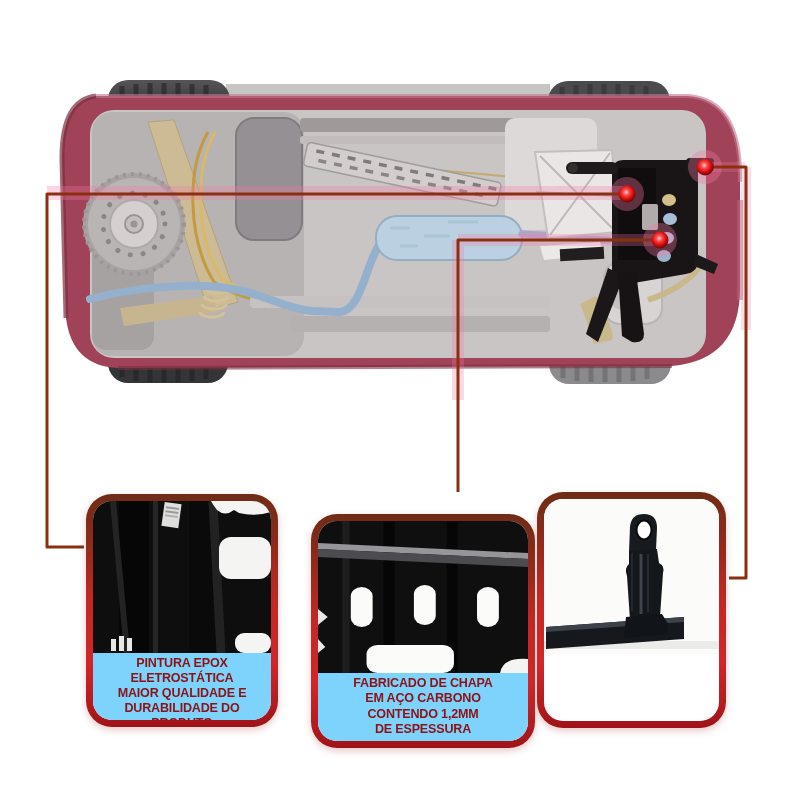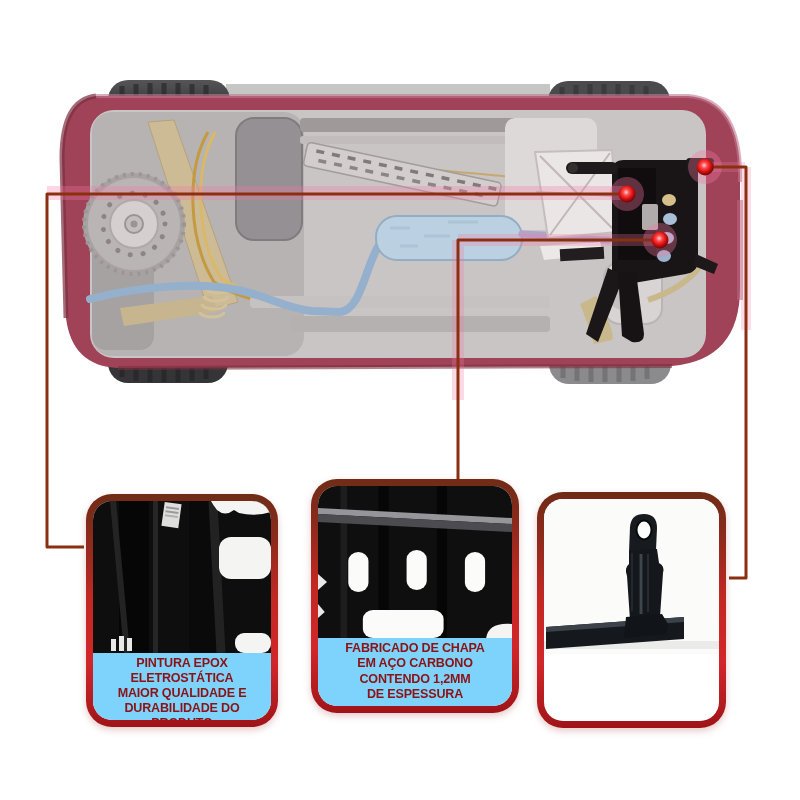--- a/index.html
+++ b/index.html
@@ -210,21 +210,21 @@
         <div class="cap-lines">
           <span>PINTURA EPOX</span>
           <span>ELETROSTÁTICA</span>
           <span>MAIOR QUALIDADE E</span>
           <span>DURABILIDADE DO PRODUTO</span>
         </div>
       </div>
     </div>
   </div>
 
-  <div class="feature-box" style="left:311px;top:479px;width:208px;height:234px">
+  <div class="feature-box" style="left:311px;top:514px;width:224px;height:234px">
     <div class="fb-inner">
       <svg class="fb-photo" style="height:152px" viewBox="0 0 173 152" preserveAspectRatio="none">
         <rect x="0" y="0" width="173" height="152" fill="#0f0f0f"></rect>
         <rect x="54" y="0" width="9" height="152" fill="#060606"></rect>
         <rect x="106" y="0" width="9" height="152" fill="#060606"></rect>
         <rect x="20" y="0" width="6" height="152" fill="#1d1d1d"></rect>
         <polygon points="0,22 173,32 173,38 0,28" fill="#95959a"></polygon>
         <polygon points="0,28 173,38 173,46 0,36" fill="#4c4c50"></polygon>
         <rect x="27" y="66" width="18" height="40" rx="9" fill="#fbfbf9"></rect>
         <rect x="79" y="64" width="18" height="40" rx="9" fill="#fbfbf9"></rect>

